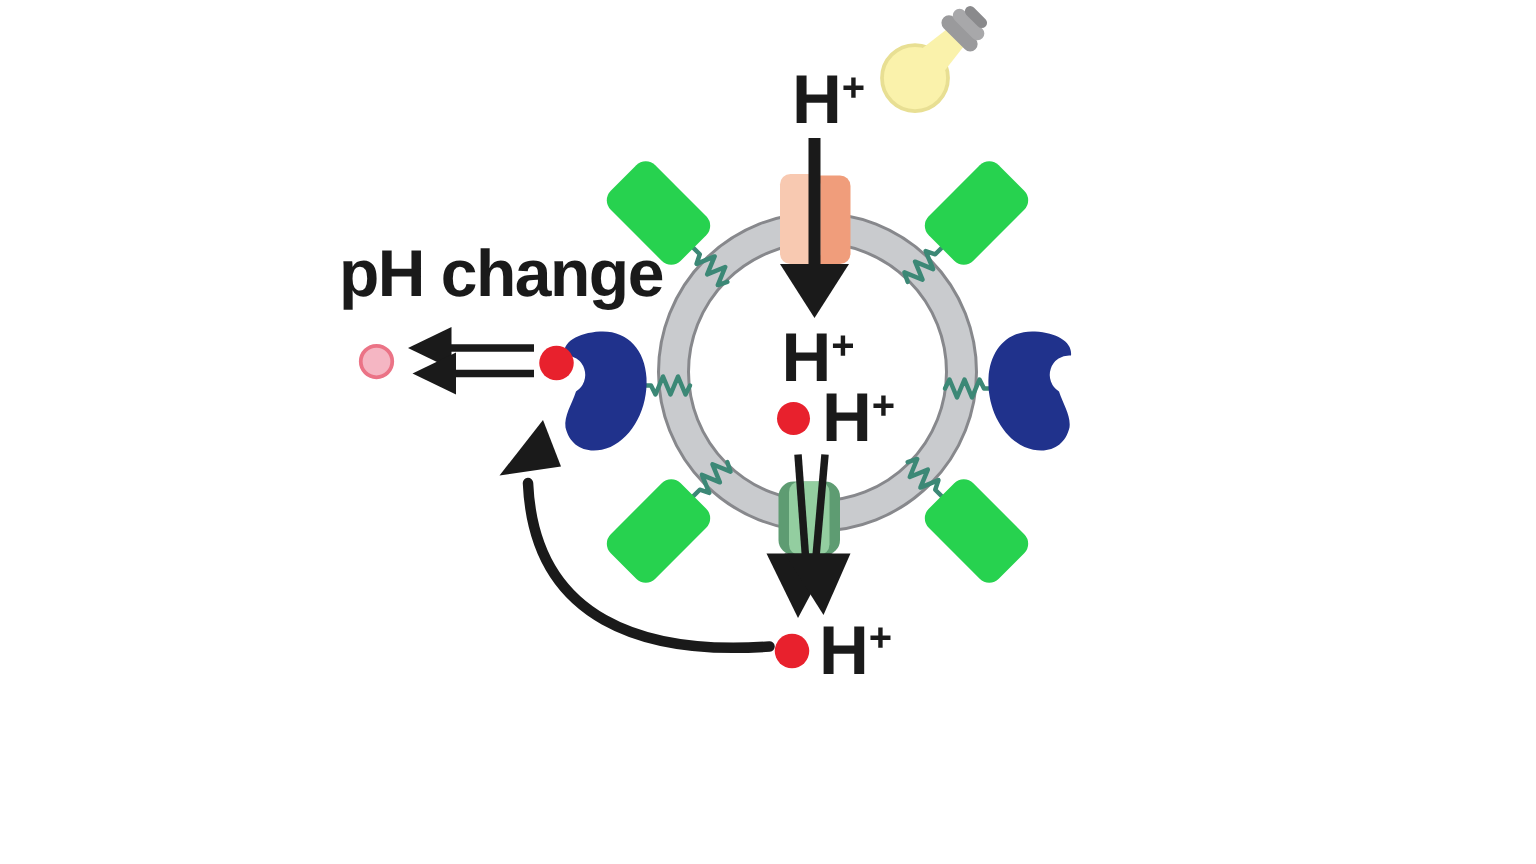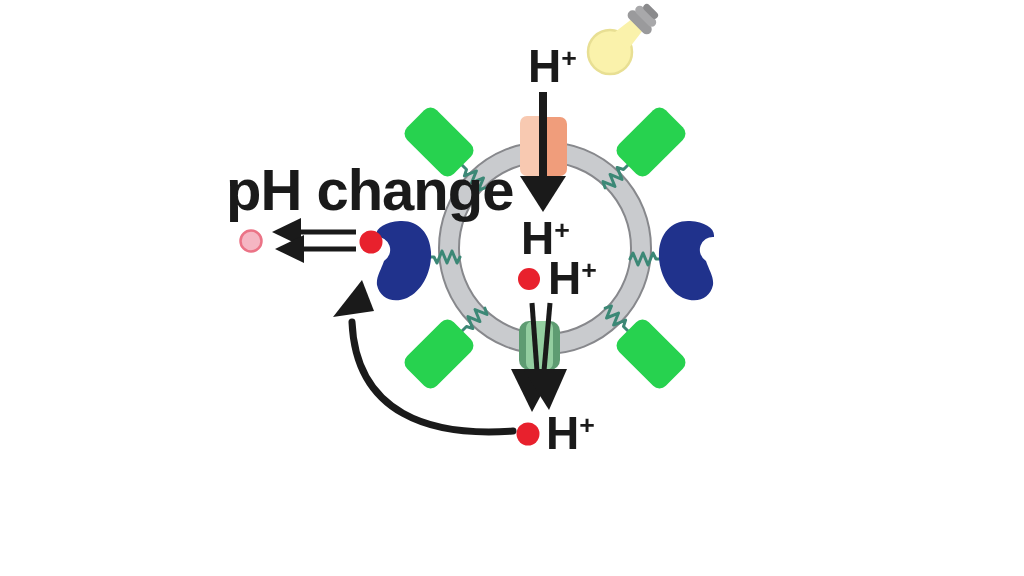--- a/index.html
+++ b/index.html
@@ -19,21 +19,21 @@
     line-height: 1;
     white-space: nowrap;
     letter-spacing: -1px;
   }
   .lbl sup {
     font-size: 58%;
     line-height: 0;
     vertical-align: 0.55em;
     margin-left: 1px;
   }
-  #ph-label   { left: 226px; top: 161px; font-size: 58px; }
+  #ph-label   { left: 226px; top: 161px; font-size: 44px; }
   #h-top      { left: 528px; top: 43px;  font-size: 46px; }
   #h-in1      { left: 521px; top: 215px; font-size: 46px; }
   #h-in2      { left: 548px; top: 255px; font-size: 46px; }
   #h-bottom   { left: 546px; top: 410px; font-size: 46px; }
 </style>
 </head>
 <body>
 
 <div class="canvas">
   <svg width="1024" height="576" viewBox="0 0 1024 576">

